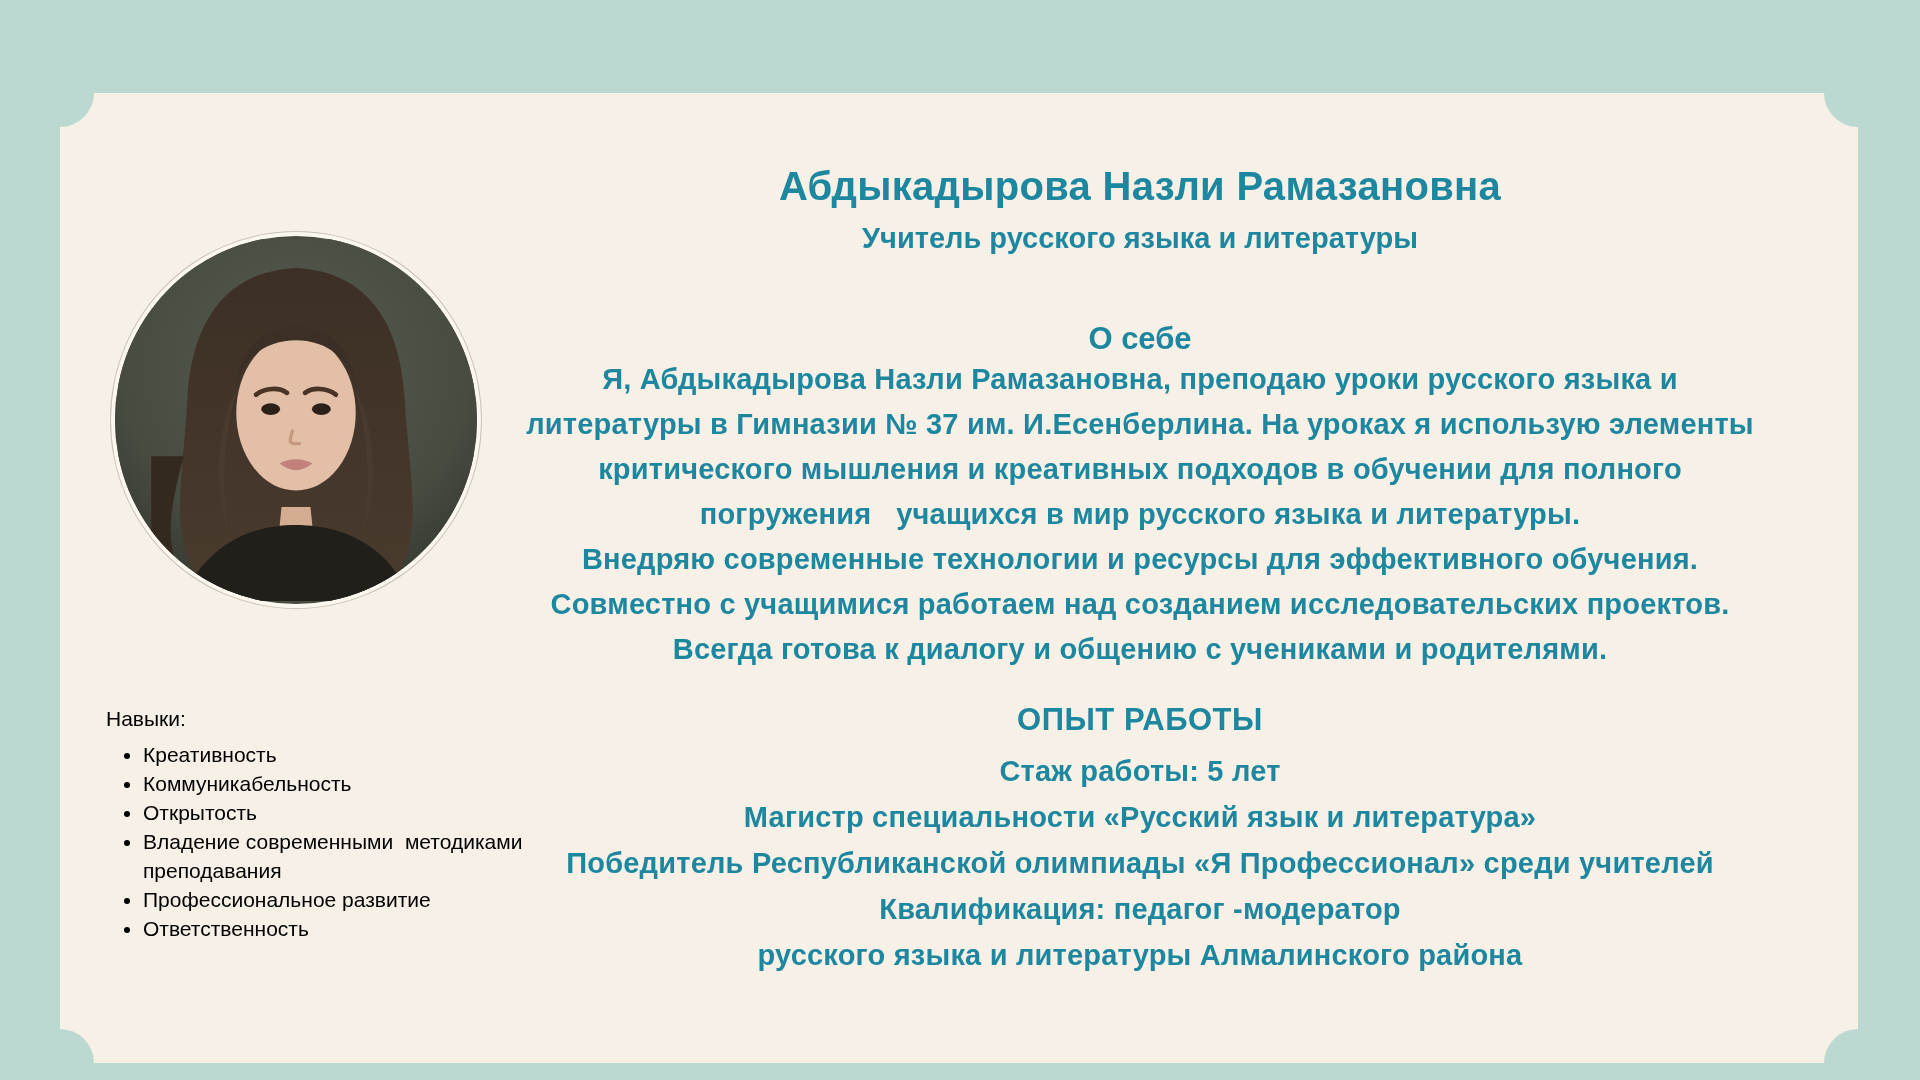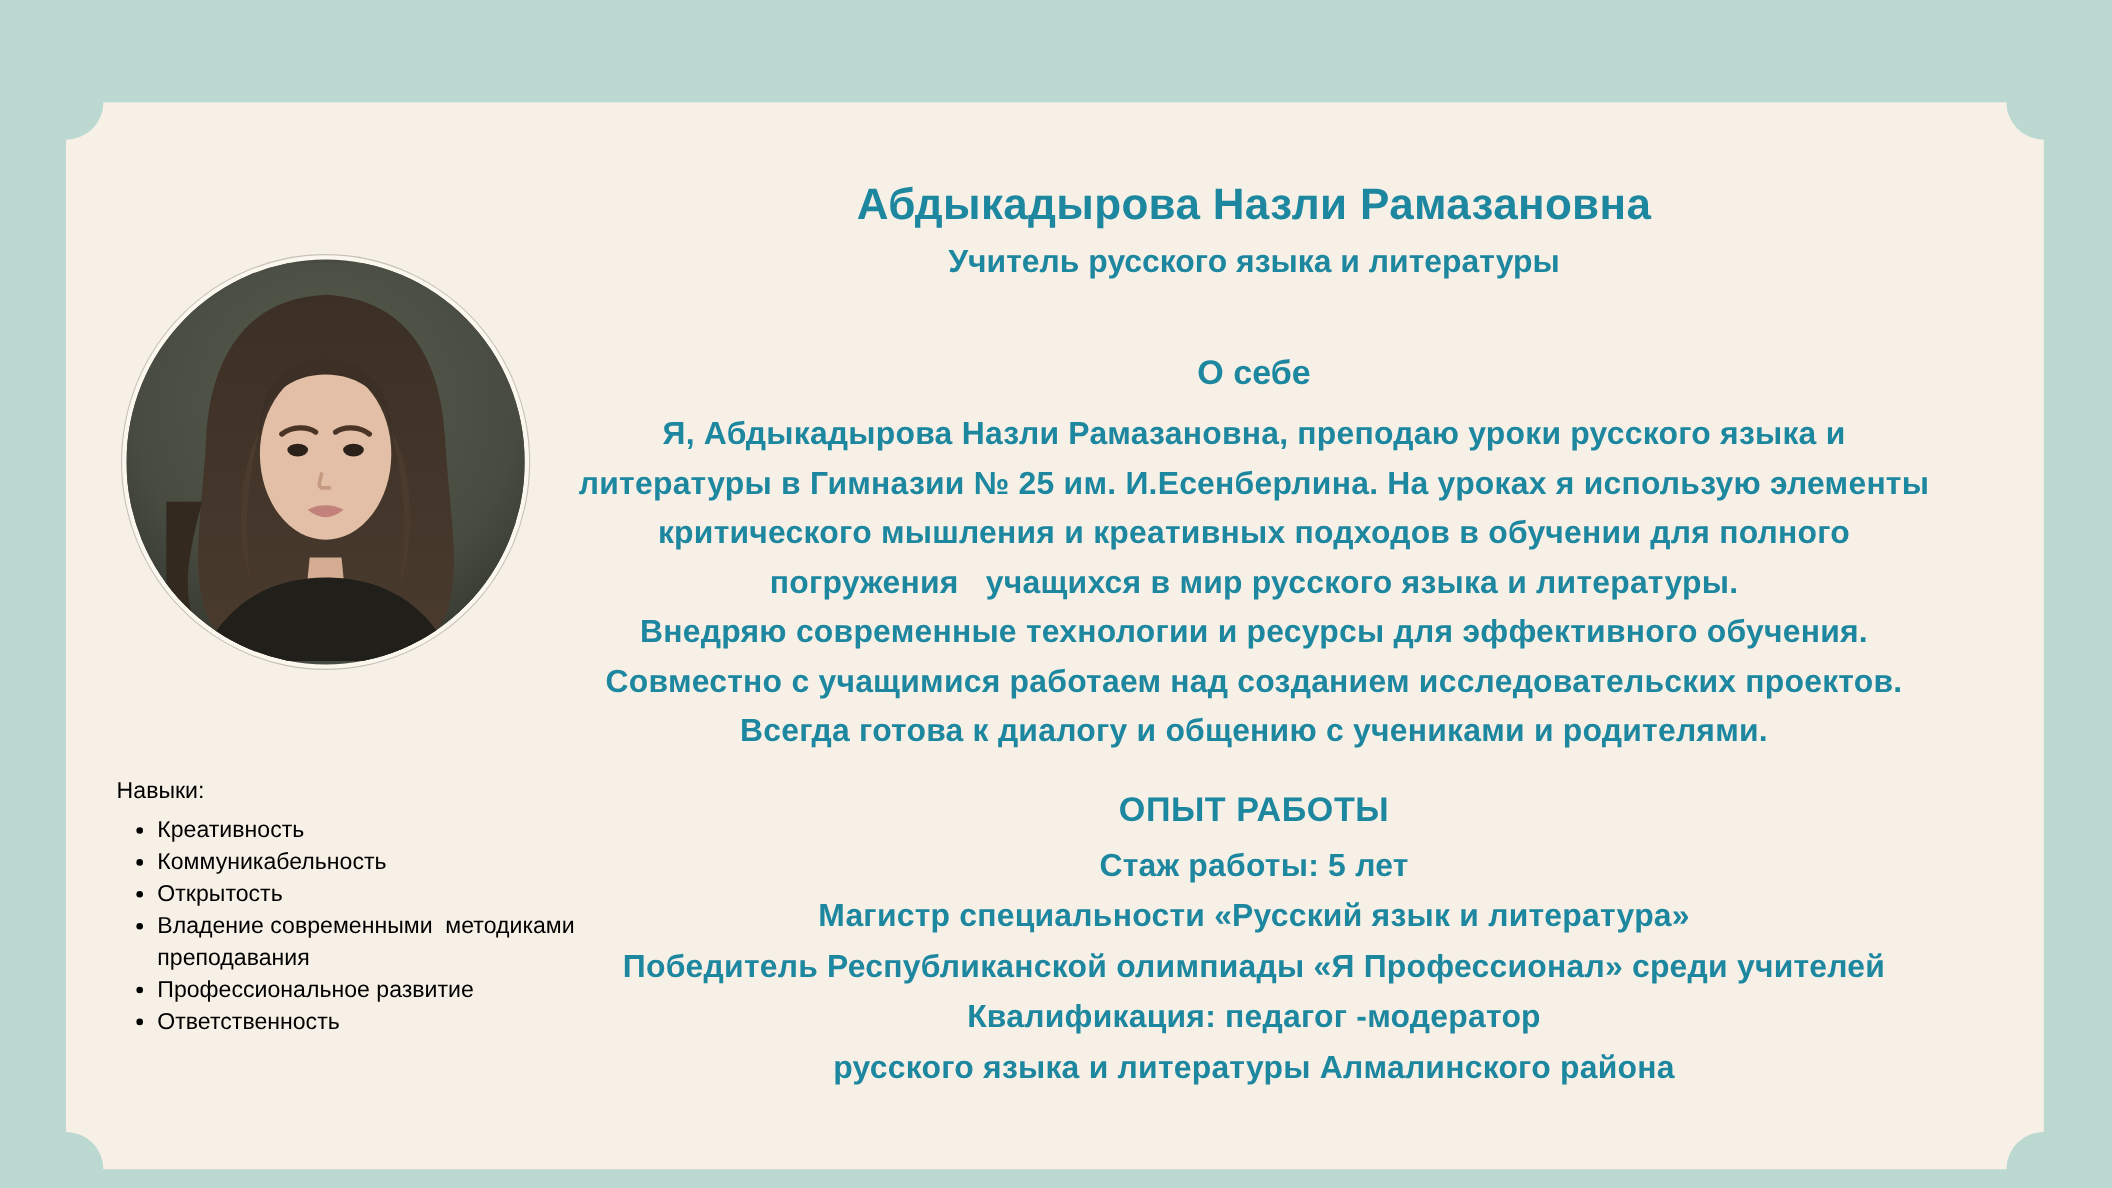--- a/index.html
+++ b/index.html
@@ -46,21 +46,21 @@
     left: 420px; top: 164px;
     width: 1440px;
     text-align: center;
     color: #1d87a0;
     font-weight: 700;
   }
   .name { font-size: 40px; line-height: 1.1; letter-spacing: 0.3px; }
   .role { font-size: 29px; margin-top: 14px; }
   .section-heading { font-size: 31px; }
   .about-heading { margin-top: 66px; }
-  .para { margin-top: 16px; }
+  .para { }
   .para .line { font-size: 29px; line-height: 45px; white-space: pre-wrap; letter-spacing: 0.2px; }
   .exp-heading { margin-top: 30px; letter-spacing: 0.5px; }
   .exp { margin-top: 10px; }
   .exp .line { font-size: 29px; line-height: 46px; letter-spacing: 0.2px; }
 
   .skills {
     position: absolute;
     left: 106px; top: 664px;
     width: 432px;
     color: #000000;
@@ -121,21 +121,21 @@
     </svg>
   </div>
 
   <div class="right-col">
     <div class="name">Абдыкадырова Назли Рамазановна</div>
     <div class="role">Учитель русского языка и литературы</div>
 
     <div class="section-heading about-heading">О себе</div>
     <div class="para">
       <div class="line">Я, Абдыкадырова Назли Рамазановна, преподаю уроки русского языка и</div>
-      <div class="line">литературы в Гимназии № 25 им. И.Есенберлина. На уроках я использую элементы</div>
+      <div class="line">литературы в Гимназии № 37 им. И.Есенберлина. На уроках я использую элементы</div>
       <div class="line">критического мышления и креативных подходов в обучении для полного</div>
       <div class="line">погружения   учащихся в мир русского языка и литературы.</div>
       <div class="line">Внедряю современные технологии и ресурсы для эффективного обучения.</div>
       <div class="line">Совместно с учащимися работаем над созданием исследовательских проектов.</div>
       <div class="line">Всегда готова к диалогу и общению с учениками и родителями.</div>
     </div>
 
     <div class="section-heading exp-heading">ОПЫТ РАБОТЫ</div>
     <div class="exp">
       <div class="line">Стаж работы: 5 лет</div>

